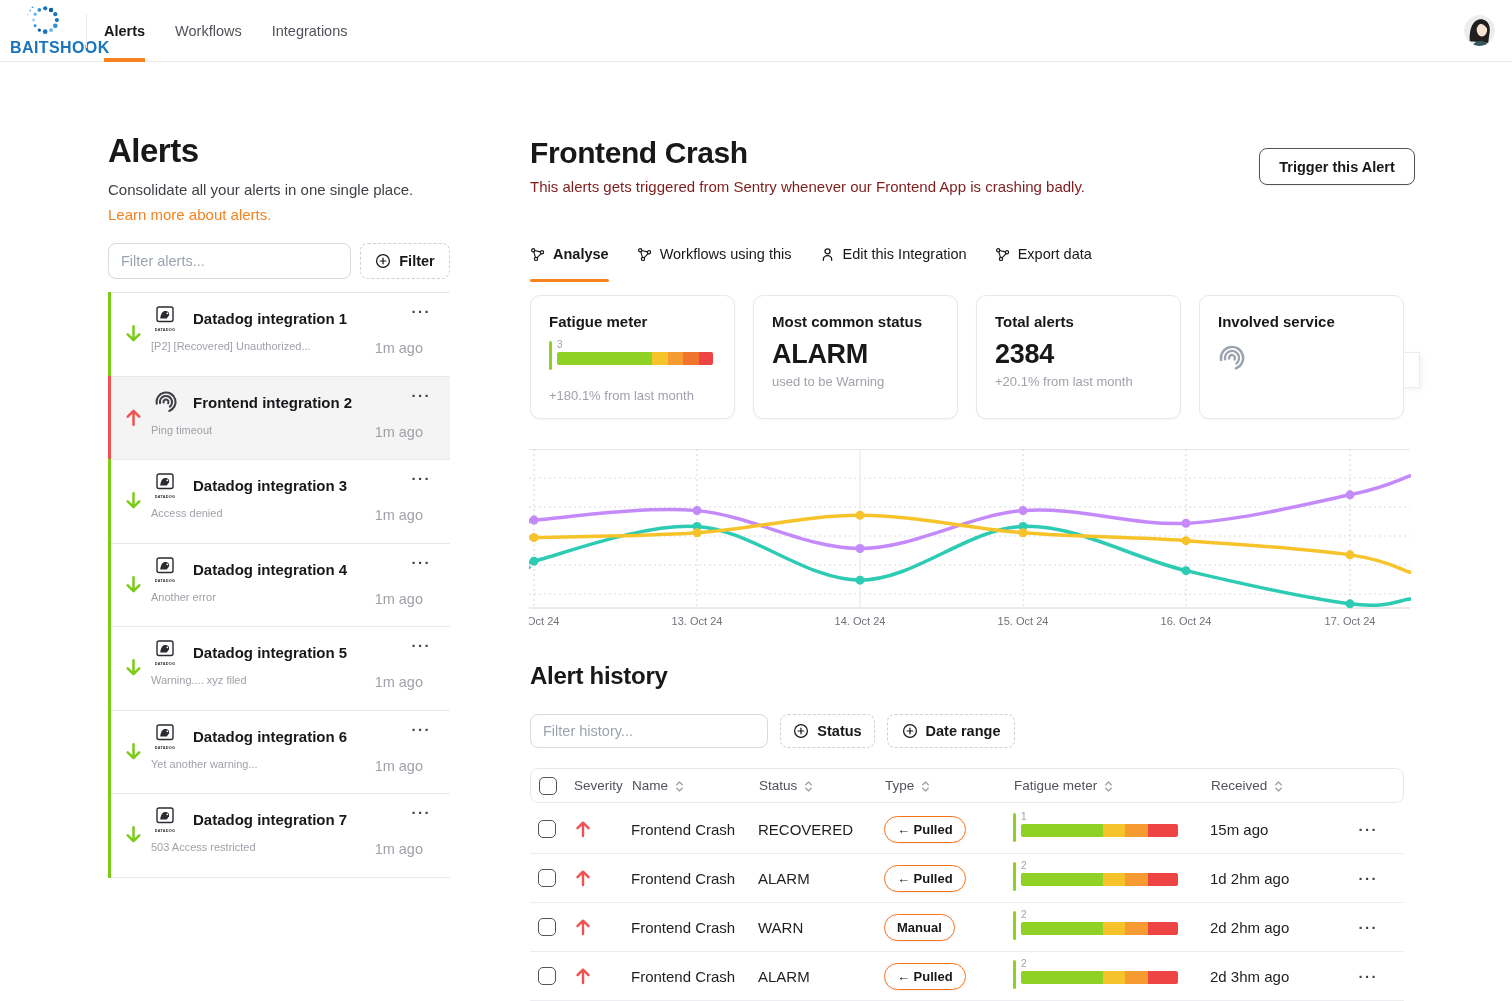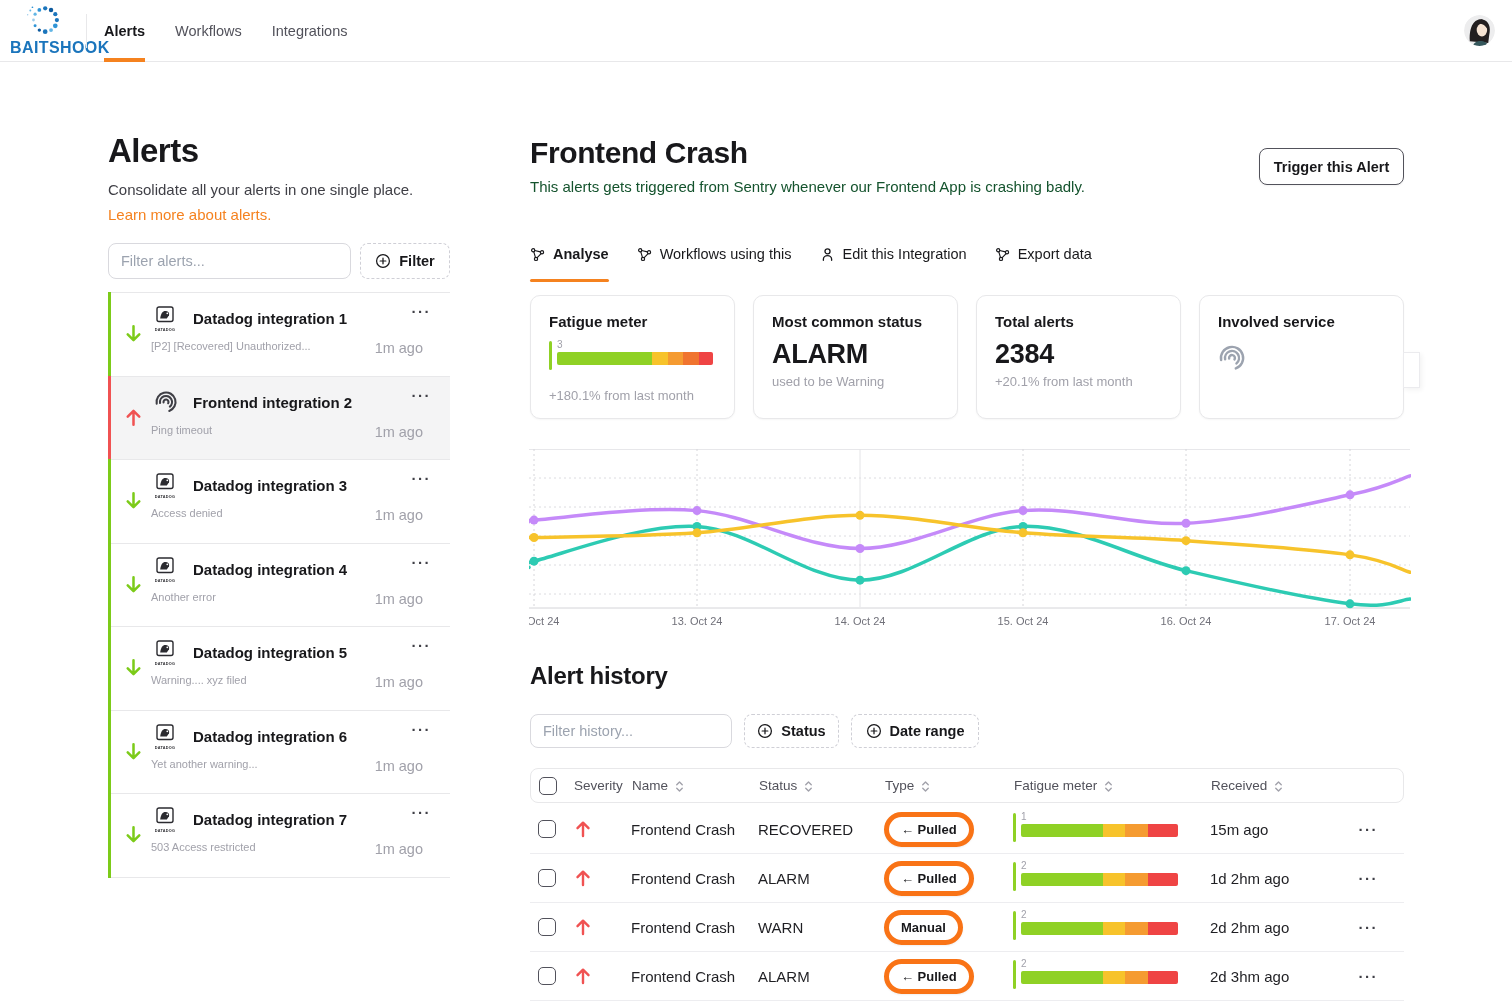--- a/index.html
+++ b/index.html
@@ -40,22 +40,22 @@
   .al-arrow { position:absolute; left:15px; top:30px; width:21px; height:21px; color:#7ccb19; }
   .al-item.sev-up .al-arrow { color:#f05252; transform:rotate(180deg); }
   .al-icon { position:absolute; left:46px; top:13px; }
   .al-title { position:absolute; left:85px; top:17px; font-size:15px; font-weight:700; }
   .al-dots { position:absolute; right:19px; top:10px; font-size:15px; font-weight:700; letter-spacing:1.5px; color:#3f3f46; cursor:pointer; }
   .al-detail { position:absolute; left:43px; top:47px; font-size:11px; color:#a1a1aa; max-width:235px; white-space:nowrap; overflow:hidden; }
   .al-time { position:absolute; right:27px; top:47px; font-size:14.5px; color:#a1a1aa; }
 
   
   .m-title { position:absolute; left:530px; top:136px; font-size:30px; font-weight:800; letter-spacing:-.4px; }
-  .m-sub { position:absolute; left:530px; top:178px; font-size:15px; color:#14532d; }
-  .trigger-btn { position:absolute; left:1259px; top:148px; width:145px; height:37px; background:#fff; border:1px solid #52525b;
+  .m-sub { position:absolute; left:530px; top:178px; font-size:15px; color:#7f1d1d; }
+  .trigger-btn { position:absolute; left:1259px; top:148px; width:156px; height:37px; background:#fff; border:1px solid #52525b;
                  border-radius:8px; font-size:14.5px; font-weight:600; color:#18181b; cursor:pointer; font-family:inherit;
                  box-shadow:0 1px 2px rgba(0,0,0,.05); }
   .mtabs { position:absolute; left:530px; top:246px; display:flex; gap:28px; }
   .mtab { position:relative; display:flex; align-items:center; gap:8px; font-size:14.5px; color:#18181b; cursor:pointer; padding-bottom:14px; }
   .mtab.active { font-weight:700; }
   .mtab.active::after { content:""; position:absolute; left:0; right:0; top:33px; height:3px; background:#f5821f; border-radius:2px; }
   .mtab svg { width:15px; height:15px; color:#18181b; }
 
   
   .card { position:absolute; top:295px; width:205px; height:124px; background:#fff; border:1px solid #e8e8ea; border-radius:10px;
@@ -73,34 +73,34 @@
   .meter .mbar { position:absolute; left:8px; top:12px; right:0; height:13px; display:flex; border-radius:2px; overflow:hidden; }
   .meter .mbar div { height:100%; }
 
   
   .chart { position:absolute; left:529px; top:449px; width:882px; height:185px; overflow:hidden; }
   .xlab { position:absolute; width:64px; top:166px; text-align:center; font-size:11px; color:#71717a; white-space:nowrap; }
 
   
   .hist-title { position:absolute; left:530px; top:662px; font-size:24px; font-weight:800; letter-spacing:-.3px; }
   .hist-controls { position:absolute; left:530px; top:714px; display:flex; gap:12px; }
-  .hist-input { width:202px; height:34px; border:1px solid #d9d9de; border-radius:8px; padding:0 12px; font-size:14.5px; outline:none; font-family:inherit; }
+  .hist-input { width:238px; height:34px; border:1px solid #d9d9de; border-radius:8px; padding:0 12px; font-size:14.5px; outline:none; font-family:inherit; }
   .hist-btn-status { width:95px; height:34px; }
   .hist-btn-range { width:128px; height:34px; }
   .tbl { position:absolute; left:530px; top:768px; width:874px; }
   .tbl-grid { display:grid; grid-template-columns:38px 63px 127px 126px 129px 197px 140px auto; align-items:center; }
   .tbl-head { height:35px; border:1px solid #e8e8ea; border-radius:8px; background:#fff; }
   .th { display:flex; align-items:flex-end; gap:6px; font-size:13.5px; color:#52525b; }
   .th svg { width:11px; height:13px; color:#a1a1aa; cursor:pointer; }
   .tbl-rows { margin-top:2px; }
   .tr { height:49px; border-bottom:1px solid #ededf0; }
   .checkbox { width:18px; height:18px; border:1.5px solid #52525b; border-radius:5px; background:#fff; margin-left:8px; cursor:pointer; }
   .sev-arrow { width:20px; height:20px; color:#f05252; transform:rotate(180deg); margin-left:5px; }
   .td-name, .td-status, .td-received { font-size:15px; color:#1f1f23; }
-  .badge { display:inline-flex; align-items:center; gap:5px; padding:5px 12px; border:5px solid #f97316; border-radius:999px;
+  .badge { display:inline-flex; align-items:center; gap:5px; padding:5px 12px; border:1px solid #f97316; border-radius:999px;
            background:#fff; font-size:13px; font-weight:600; box-shadow:0 1px 2px rgba(0,0,0,.06); cursor:default; }
   .td-dots { justify-self:end; padding-right:26px; font-size:15px; font-weight:700; letter-spacing:1.5px; color:#3f3f46; cursor:pointer; }
   .row-meter { width:165px; margin-top:-2px; }
   .th-pad { padding-left:5px; }
 </style>
 </head>
 <body>
 
 <svg width="0" height="0" style="position:absolute">
   <defs>

